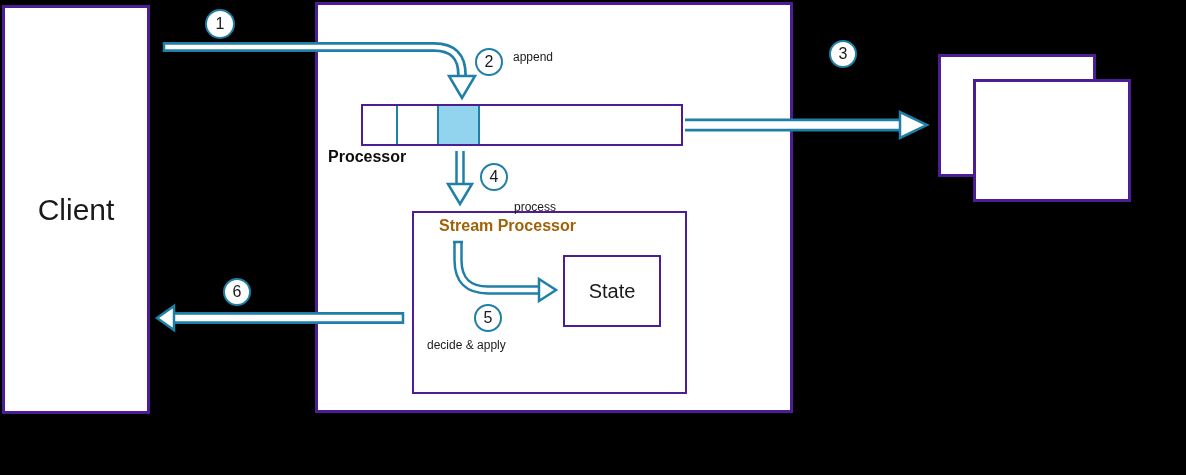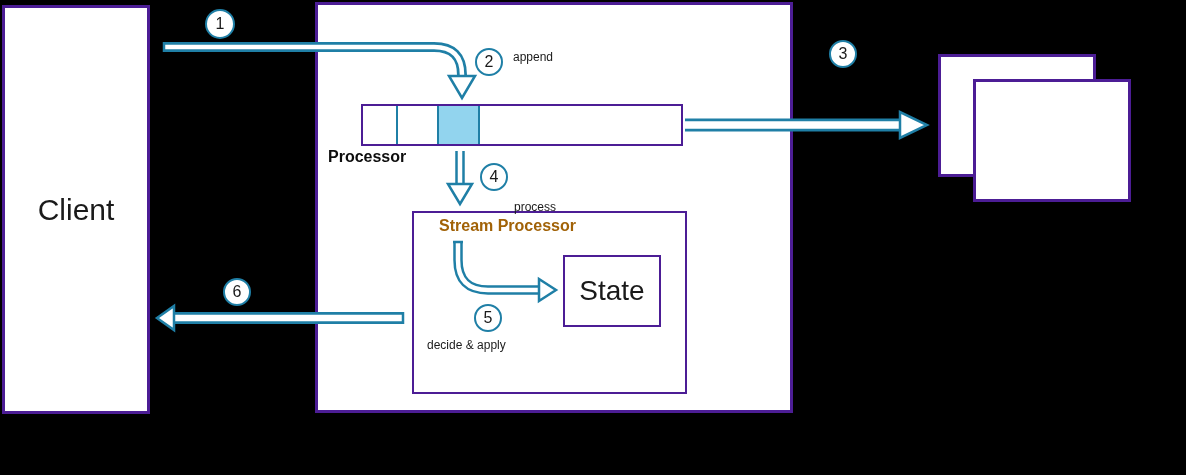--- a/index.html
+++ b/index.html
@@ -28,21 +28,21 @@
   .pcell.c3{width:41px;background:#92d4ee;}
   .pcell.c4{flex:1;border-right:none;}
   .partition-label{position:absolute;left:328px;top:148px;
     font-size:16px;font-weight:bold;color:#0d0d0d;}
   
   .sp-box{left:412px;top:211px;width:275px;height:183px;border-width:2.5px;}
   .sp-label{position:absolute;left:439px;top:217px;
     font-size:16px;font-weight:bold;color:#a16207;}
   .state-box{left:563px;top:255px;width:98px;height:72px;border-width:2.5px;
     display:flex;align-items:center;justify-content:center;}
-  .state-box .label{font-size:28px;color:#1a1a1a;}
+  .state-box .label{font-size:20px;color:#1a1a1a;}
   
   .event-box-back{left:938px;top:54px;width:158px;height:123px;}
   .event-box-front{left:973px;top:79px;width:158px;height:123px;}
   
   .step-circle{
     position:absolute;width:28px;height:28px;border-radius:50%;
     background:#ffffff;border:2.5px solid #1f7fa6;box-sizing:border-box;
     display:flex;align-items:center;justify-content:center;
     font-size:16px;color:#1a1a1a;
   }

